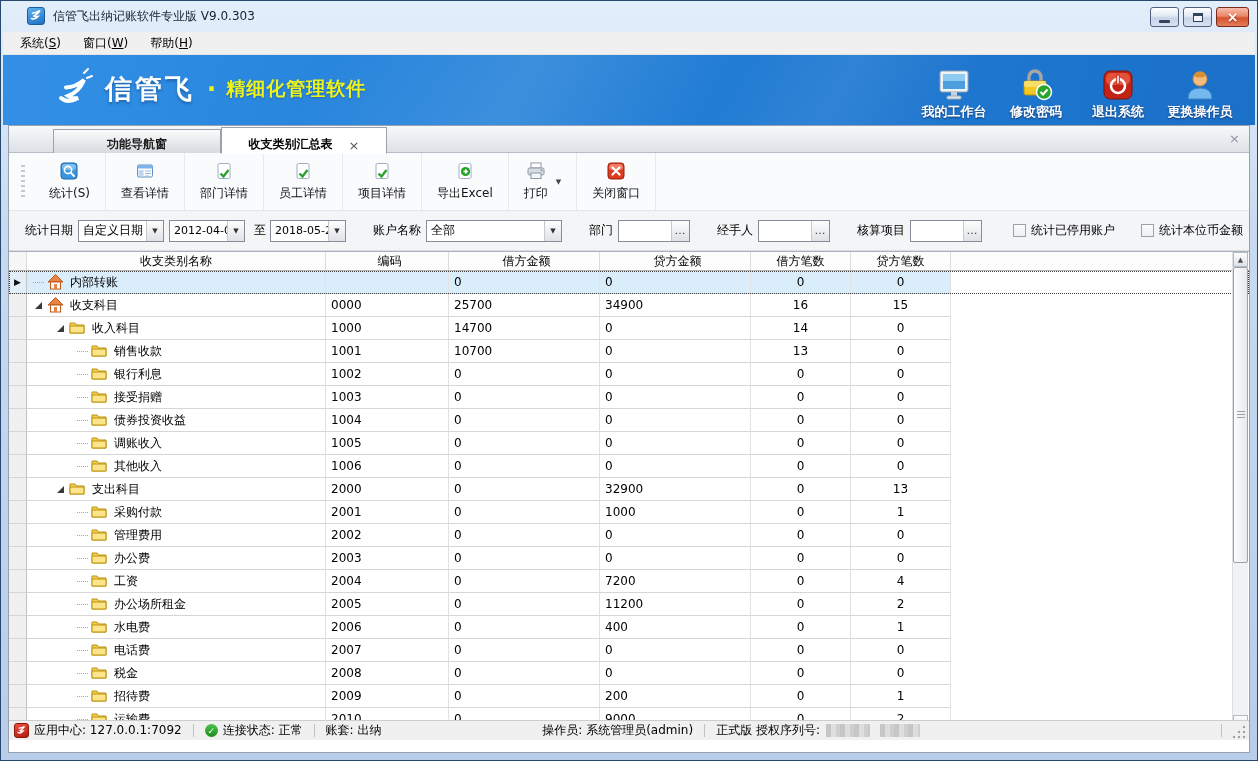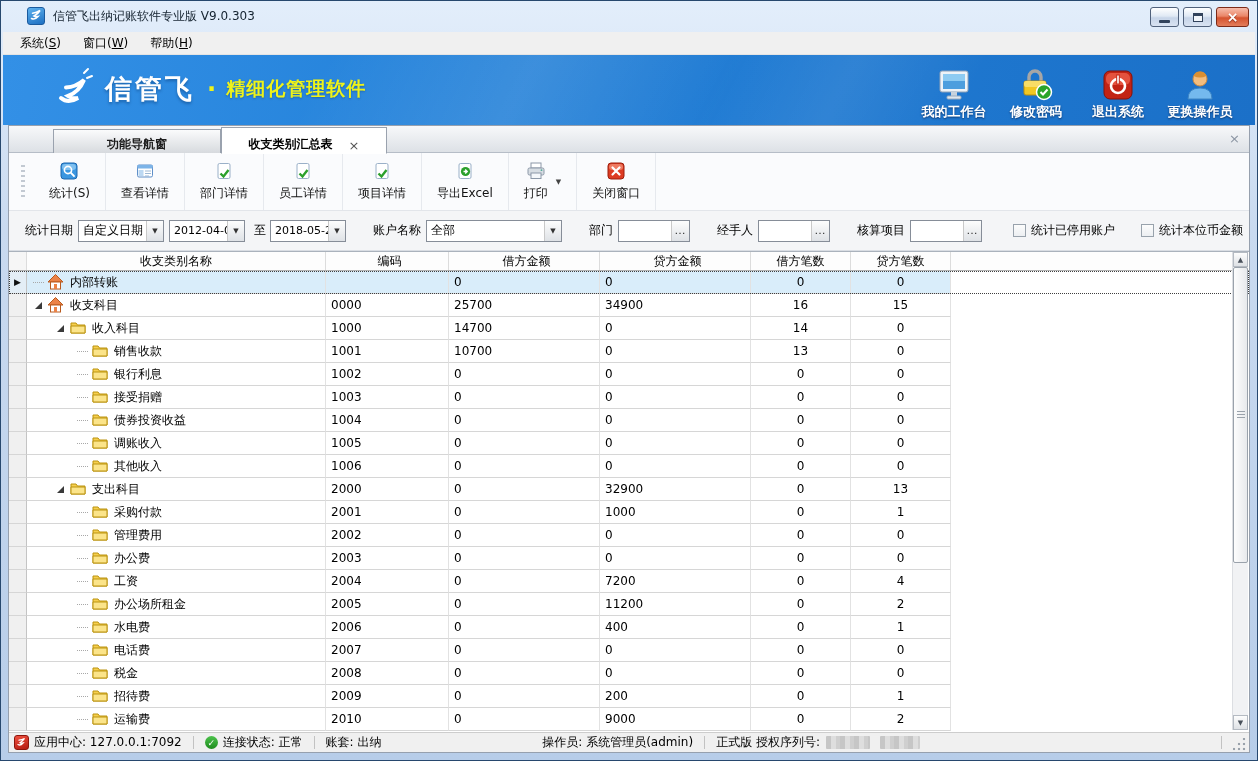--- a/index.html
+++ b/index.html
@@ -92,21 +92,21 @@
   .combo .dots { width:18px; align-self:stretch; border-left:1px solid #c9c9c9;
     background:linear-gradient(#fdfdfd,#dfe2e6); display:flex; align-items:center; justify-content:center;
     font-size:11px; color:#333; letter-spacing:1px; }
   .w86 { width:86px; } .w76 { width:76px; } .w136 { width:136px; } .w72 { width:72px; }
   .gap24 { margin-left:22px; }
   .chk { display:flex; align-items:center; margin-left:26px; cursor:pointer; }
   .chk .box { width:13px; height:13px; border:1px solid #98a2ac; background:linear-gradient(#fcfcfc,#eceff2); margin-right:5px; }
 
   
   .grid { position:absolute; top:125px; left:0; right:0; bottom:20px; background:#fff;
-    border-top:1px solid #aab2bc; overflow:hidden;text-align:right; }
+    border-top:1px solid #aab2bc; overflow:hidden; }
   .ghead { display:flex; height:19px; background:#fdfdfd; border-bottom:1px solid #b2b2b2; }
   .ghead .hcell { display:flex; align-items:center; justify-content:center;
     border-right:1px solid #dcdcdc; font-size:12px; }
   .row { display:flex; height:23px; }
   .cell { display:flex; align-items:center; overflow:hidden; white-space:nowrap;
     border-right:1px solid #e2e2e2; border-bottom:1px solid #d6d6d6; }
   .c-sel { width:18px; background:#f0f0f0; border-right:1px solid #c4c4c4; justify-content:center; }
   .ghead .c-sel { background:#f6f6f6; }
   .c-name { width:299px; } .c-code { width:123px; padding-left:5px; }
   .c-debit { width:151px; padding-left:5px; } .c-credit { width:151px; padding-left:5px; }
@@ -128,21 +128,21 @@
   .sb-btn { position:absolute; left:0; right:0; height:15px; background:linear-gradient(#fdfdfd,#dee1e5);
     border:1px solid #b4bac2; display:flex; align-items:center; justify-content:center;
     font-size:7px; color:#48505a; }
   .sb-up { top:0; } .sb-down { bottom:0; }
   .sb-thumb { position:absolute; left:0; right:0; top:15px; height:296px; border:1px solid #9aa2ab;
     border-radius:2px; background:linear-gradient(90deg,#fdfdfd,#e7e9ec); display:flex; align-items:center; justify-content:center; }
   .sb-grip { width:8px; height:8px;
     background: repeating-linear-gradient(180deg,#9aa2ab 0 1px, transparent 1px 3px); }
 
   
-  .statusbar { position:absolute; left:0; right:0; bottom:0; height:20px; background:#f0f0f0;
+  .statusbar { position:absolute; left:0; right:0; bottom:12px; height:20px; background:#f0f0f0;
     border-top:1px solid #cdcdcd; display:flex; align-items:center; font-size:12px; }
   .sb-ico { width:15px; height:15px; border-radius:3px; margin:0 5px 0 5px;
     background:linear-gradient(160deg,#ef5140,#b41a10); border:1px solid #8d150c;
     display:flex; align-items:center; justify-content:center; flex:0 0 auto; }
   .vsep { width:1px; height:13px; background:#c2c2c2; margin:0 11px; flex:0 0 auto; }
   .green-check { width:13px; height:13px; border-radius:50%; background:linear-gradient(#4cc24c,#1e8c1e);
     color:#fff; font-size:9px; font-weight:bold; display:flex; align-items:center; justify-content:center;
     margin-right:5px; flex:0 0 auto; }
   .blur-block { height:13px; margin-left:6px; border-radius:1px;
     background: repeating-linear-gradient(90deg,#c6c6c6 0 5px,#dedede 5px 10px,#cfcfcf 10px 14px);

